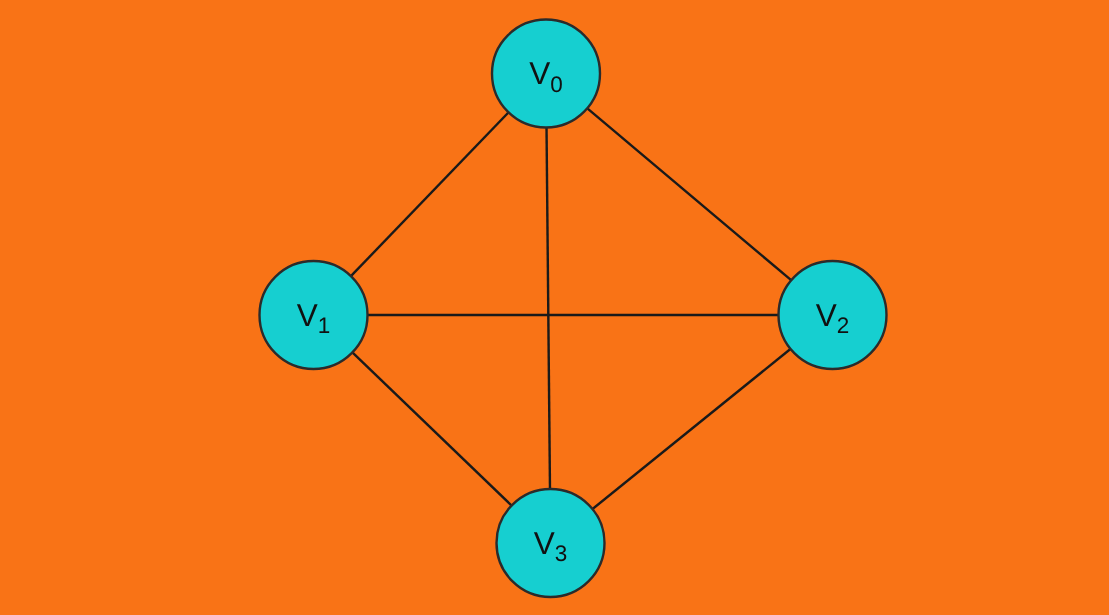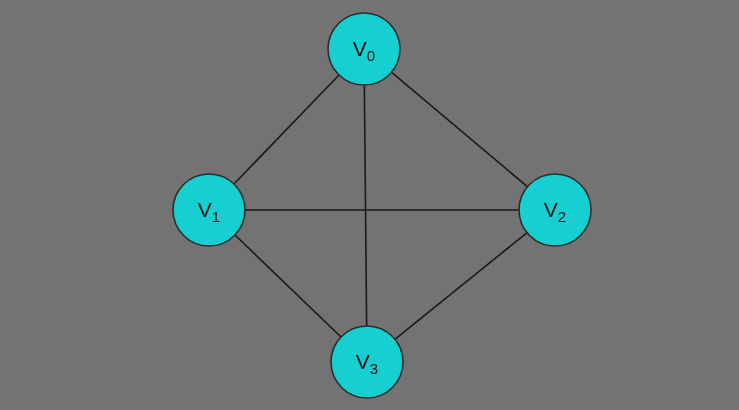--- a/index.html
+++ b/index.html
@@ -7,21 +7,21 @@
     padding: 0;
     background: #ffffff;
   }
   body {
     font-family: "Liberation Sans", sans-serif;
   }
   #canvas {
     position: relative;
     width: 739px;
     height: 410px;
-    background: #737373;
+    background: #f97316;
     overflow: hidden;
   }
   #graph-svg {
     position: absolute;
     left: 0;
     top: 0;
     width: 739px;
     height: 410px;
   }
   .edge-line {

